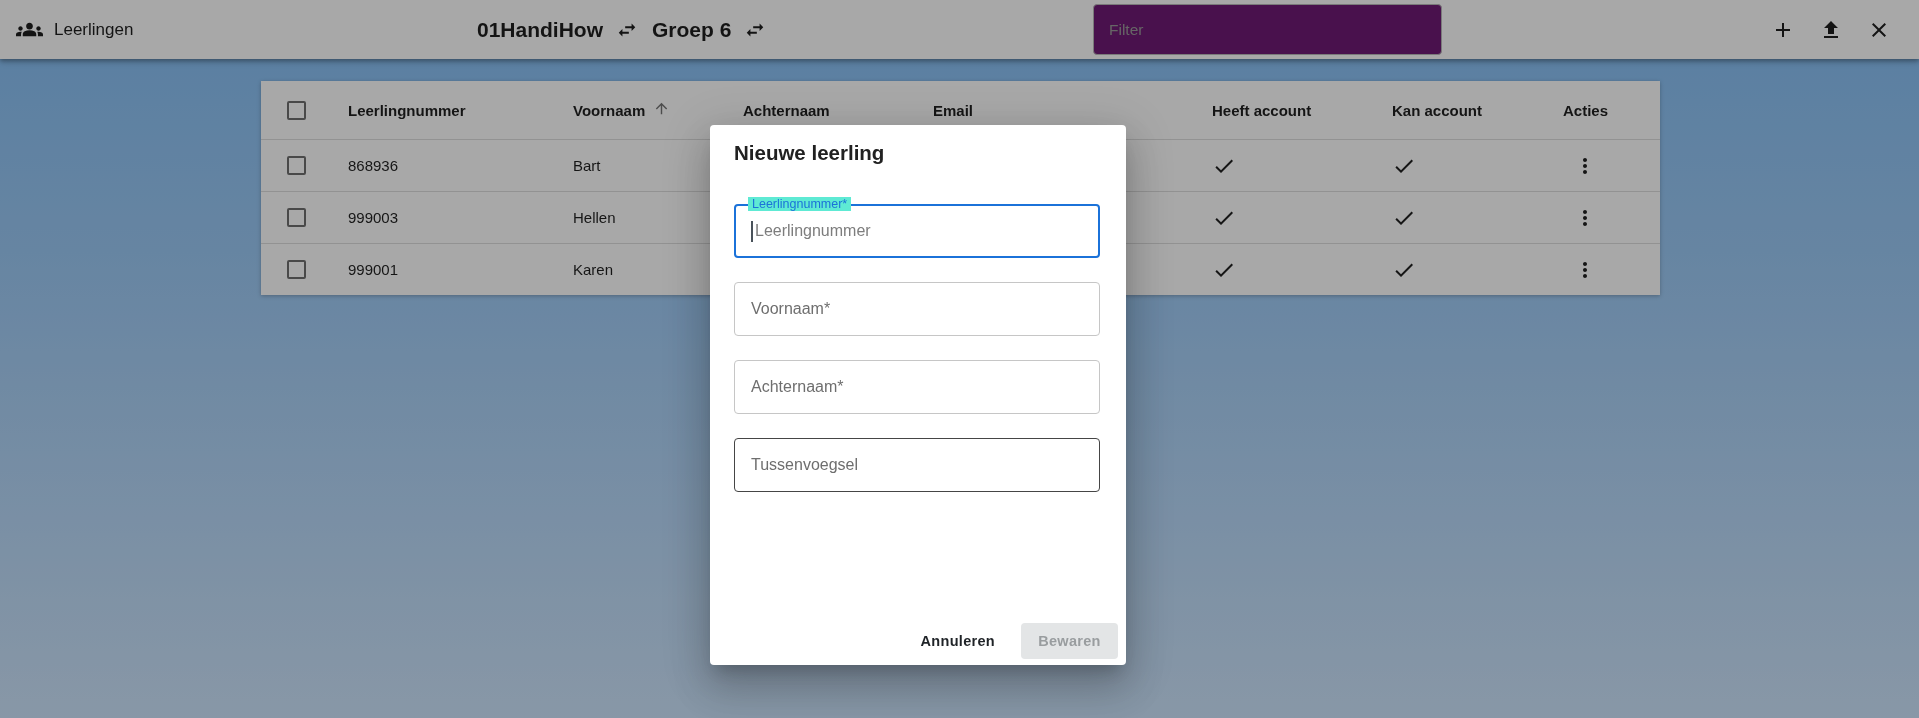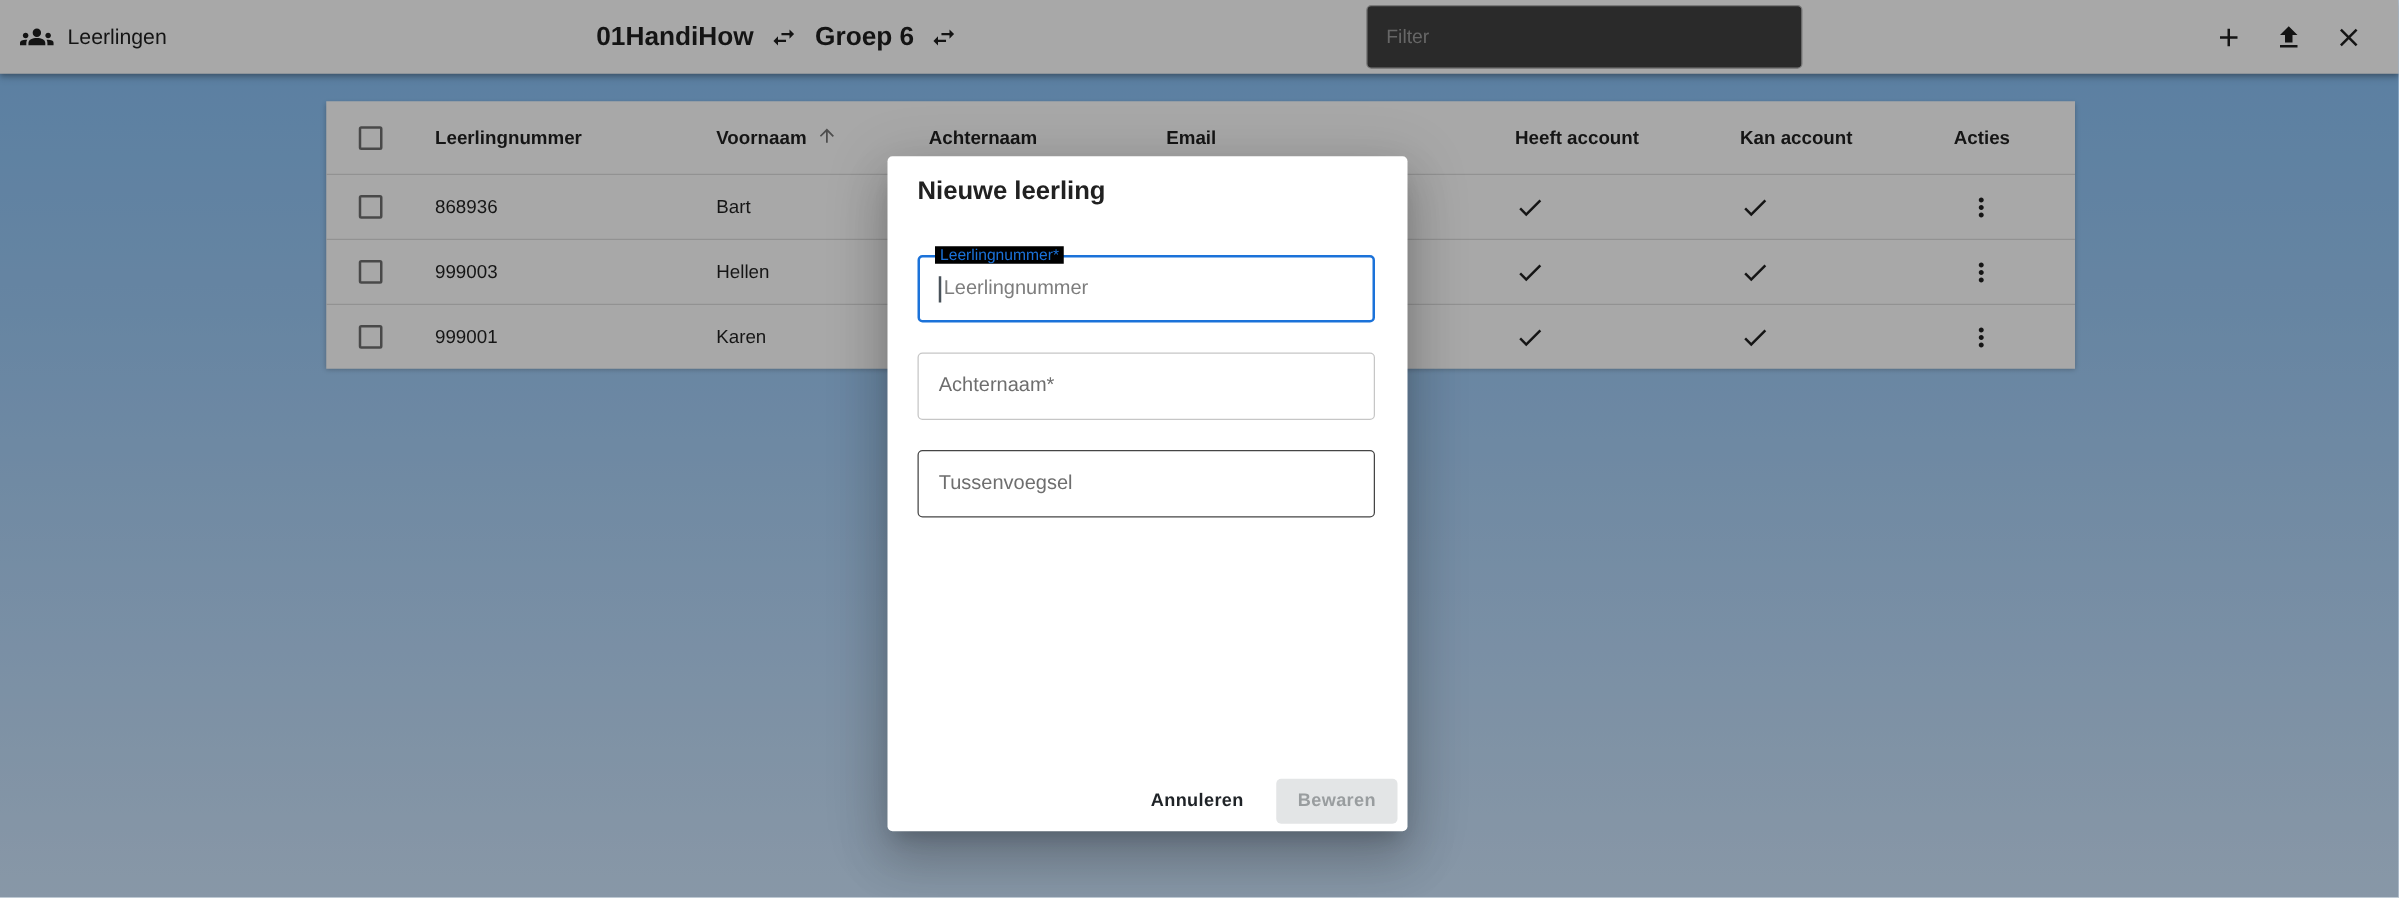--- a/index.html
+++ b/index.html
@@ -22,21 +22,21 @@
   .switcher { position: absolute; top: 0; height: 59px; display: flex; align-items: center; gap: 13px; cursor: pointer; }
   .switcher .sw-label { font-size: 21px; font-weight: 700; color: #1f1f1f; }
   .sw-school { left: 477px; }
   .sw-group  { left: 652px; }
   .icon24 { width: 24px; height: 24px; display: block; }
   .icon22 { width: 22px; height: 22px; display: block; }
   .icon27 { width: 27px; height: 27px; display: block; }
 
   .filter-box {
     position: absolute; left: 1093px; top: 4px; width: 349px; height: 51px;
-    border: 1px solid #b9b9b9; border-radius: 4px; background: #404040;
+    border: 1px solid #b9b9b9; border-radius: 4px; background: #701a75;
     display: flex; align-items: center; padding-left: 15px;
   }
   .filter-label { font-size: 15.5px; color: #9b9b9b; }
 
   .tb-actions { position: absolute; right: 28px; top: 0; height: 59px; display: flex; align-items: center; gap: 24px; }
   .tb-actions .btn-icon { width: 24px; height: 24px; cursor: pointer; background: none; border: none; padding: 0; }
 
   
   .table {
     position: absolute; left: 261px; top: 81px; width: 1399px;
@@ -79,21 +79,21 @@
     position: relative; height: 54px; margin-bottom: 24px;
     border: 1px solid #c6c6c6; border-radius: 4px;
     display: flex; align-items: center; padding-left: 16px;
     background: #fff; cursor: text;
   }
   .field.hover { border-color: #454545; }
   .field.focused { border: 2px solid #1b72d9; padding-left: 15px; }
   .resting-label { font-size: 16px; color: #6e6e6e; }
   .float-label {
     position: absolute; top: -9px; left: 12px; padding: 0 4px;
-    background: #000000; font-size: 12.5px; color: #1b72d9; line-height: 14px;
+    background: #5eead4; font-size: 12.5px; color: #1b72d9; line-height: 14px;
   }
   .caret { display: inline-block; width: 2px; height: 21px; background: #49525a; margin-right: 2px; vertical-align: middle; }
   .ph-text { font-size: 16px; color: #7d7d7d; vertical-align: middle; }
 
   .dialog-actions {
     position: absolute; right: 8px; bottom: 6px;
     display: flex; align-items: center; gap: 18px;
   }
   .btn-text {
     background: none; border: none; height: 36px; padding: 0 8px;
@@ -308,20 +308,23 @@
   <div class="dialog-title">Nieuwe leerling</div>
 
   <div class="fields">
 
     <div class="field focused">
       <span class="float-label">Leerlingnummer*</span>
       <span class="caret"></span>
       <span class="ph-text">Leerlingnummer</span>
     </div>
 
+    <div class="field">
+      <span class="resting-label">Voornaam*</span>
+    </div>
 
     <div class="field">
       <span class="resting-label">Achternaam*</span>
     </div>
 
     <div class="field hover">
       <span class="resting-label">Tussenvoegsel</span>
     </div>
 
 

